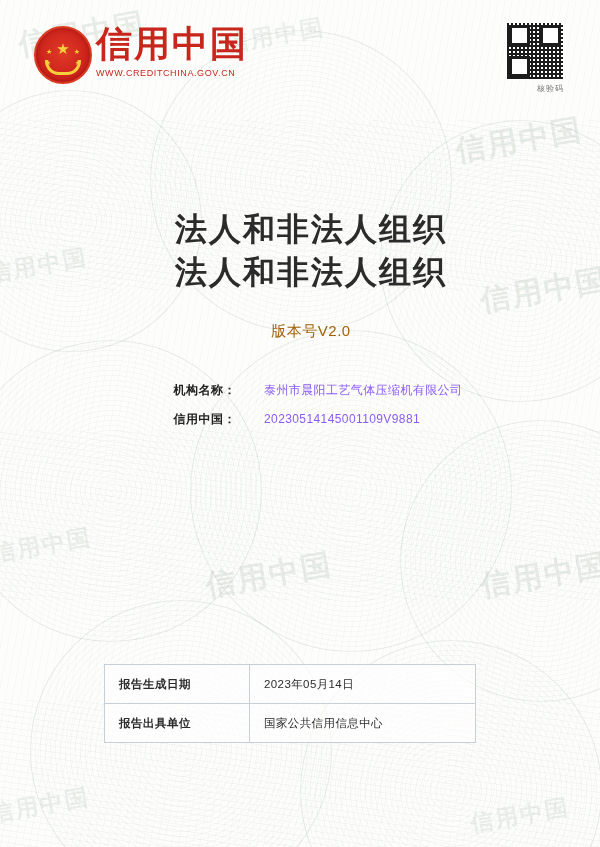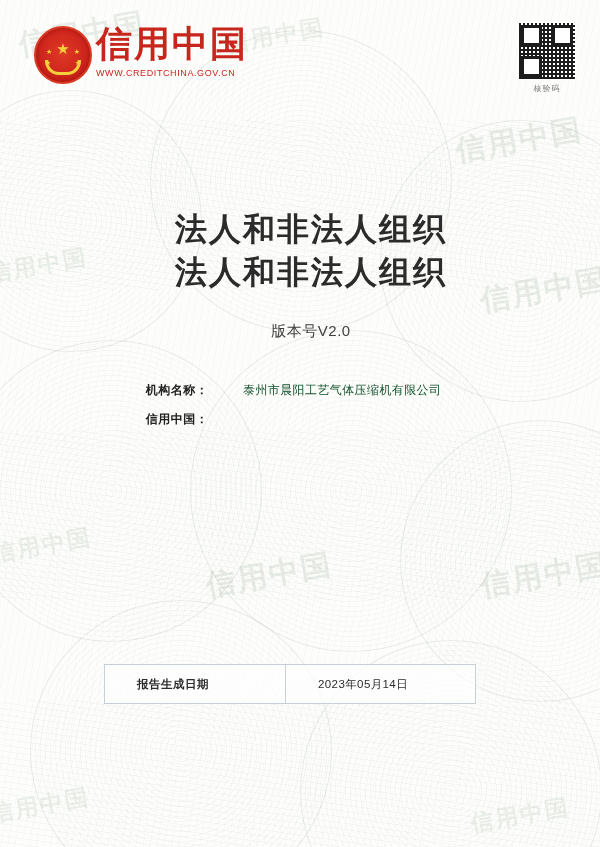--- a/index.html
+++ b/index.html
@@ -126,23 +126,23 @@
     font-family: "DejaVu Sans", "Liberation Sans", sans-serif;
   }
   .brand-en {
     margin-top: 4px;
     font-size: 9px;
     color: #c8261c;
     letter-spacing: 0.6px;
   }
   .qr-wrap {
     position: absolute;
-    right: 24px;
+    right: 36px;
     top: 22px;
-    text-align: center;
+    text-align: right;
   }
   .qr {
     width: 56px;
     height: 56px;
     background-color: #ffffff;
     background-image:
       repeating-linear-gradient(90deg, #1c1c1c 0 2px, transparent 2px 4px),
       repeating-linear-gradient(0deg, #1c1c1c 0 2px, transparent 2px 4px);
     background-size: 4px 4px, 4px 4px;
     position: relative;
@@ -184,63 +184,63 @@
     font-size: 32px;
     font-weight: 700;
     color: #2b2b2b;
     letter-spacing: 2px;
     line-height: 1.35;
     font-family: "DejaVu Sans", "Liberation Sans", sans-serif;
   }
   .doc-version {
     margin-top: 28px;
     font-size: 15px;
-    color: #404040;
+    color: #a16207;
     letter-spacing: 0.5px;
   }
 
   
   .info-block {
     position: absolute;
     top: 382px;
     left: 118px;
     right: 118px;
   }
   .info-row {
     display: flex;
     align-items: baseline;
     margin-bottom: 12px;
     font-size: 12px;
   }
   .info-label {
     width: 118px;
-    text-align: center;
+    text-align: right;
     font-weight: 700;
     color: #222;
     letter-spacing: 0.5px;
   }
   .info-value {
-    margin-left: 7px;
-    color: #14532d;
+    margin-left: 28px;
+    color: #8b5cf6;
     letter-spacing: 0.4px;
   }
 
   
   .footer-table {
     position: absolute;
     left: 104px;
     top: 664px;
     width: 372px;
     border-collapse: collapse;
     font-size: 11.5px;
   }
   .footer-table td {
     border: 1px solid #c9cfd6;
     height: 38px;
-    padding: 0 32px;
+    padding: 0 14px;
     color: #2c2c2c;
     background: rgba(255,255,255,0.62);
   }
   .footer-table td.k {
     width: 116px;
     font-weight: 700;
     letter-spacing: 0.5px;
   }
   .footer-table td.v {
     letter-spacing: 0.4px;
@@ -307,25 +307,30 @@
     <div class="doc-version">版本号V2.0</div>
   </div>
 
   <div class="info-block">
     <div class="info-row">
       <div class="info-label">机构名称：</div>
       <div class="info-value">泰州市晨阳工艺气体压缩机有限公司</div>
     </div>
     <div class="info-row">
       <div class="info-label">信用中国：</div>
+      <div class="info-value">20230514145001109V9881</div>
     </div>
   </div>
 
   <table class="footer-table">
     <tbody>
       <tr>
         <td class="k">报告生成日期</td>
         <td class="v">2023年05月14日</td>
       </tr>
+      <tr>
+        <td class="k">报告出具单位</td>
+        <td class="v">国家公共信用信息中心</td>
+      </tr>
     </tbody>
   </table>
 
 </div>
 
 </body></html>

